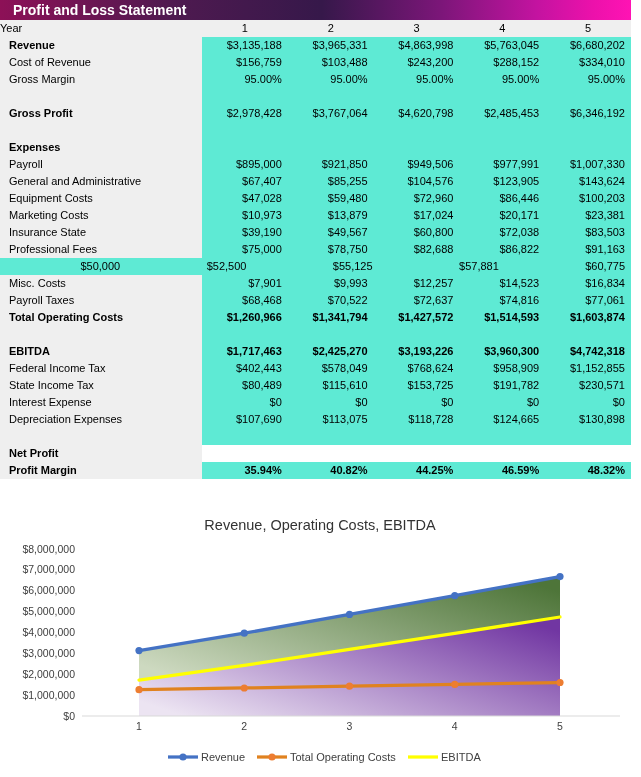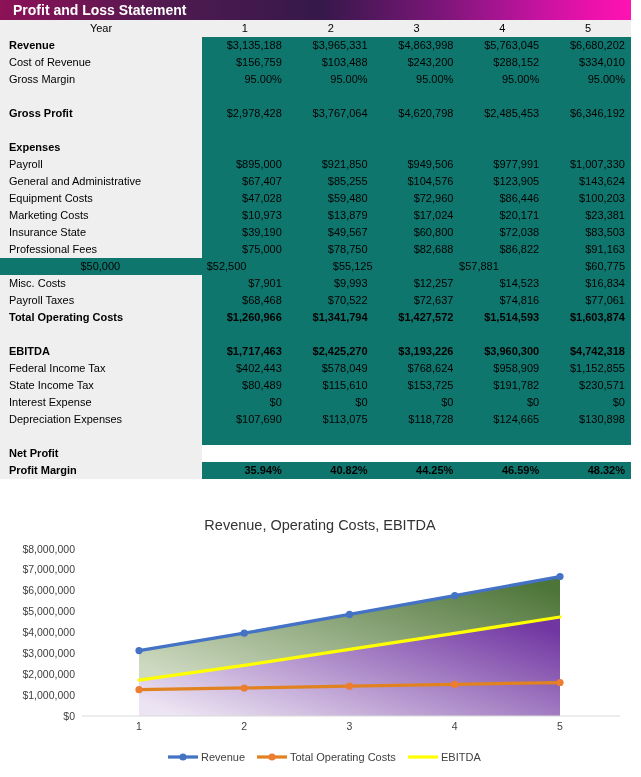--- a/index.html
+++ b/index.html
@@ -10,23 +10,23 @@
   .accent-strip{position:absolute;left:0;top:8;width:2px;height:20px;background:#c54f9e;}
   .statement{position:absolute;top:8;left:10;width:631px;font-size:11px;}
   .stmt-header{
     height:20px;line-height:20px;padding-left:13px;
     color:#fff;font-weight:bold;font-size:14px;
     background:linear-gradient(90deg,#8d1157 0%,#4f1a50 27%,#36184a 51%,#7c1679 70%,#c313a0 85%,#ec11ab 94%,#ff13b4 100%);
   }
   .trow{display:flex;height:17px;line-height:17px;}
   .lcell{width:202px;background:#efefef;padding-left:9px;box-sizing:border-box;
          white-space:nowrap;overflow:hidden;}
-  .vals{flex:1;display:flex;background:#0f766e;}
+  .vals{flex:1;display:flex;background:#5eead4;}
   .vcell{flex:1;text-align:right;padding-right:6px;box-sizing:border-box;white-space:nowrap;}
-  .trow.year .lcell{text-align:center;padding-left:0;}
+  .trow.year .lcell{text-align:left;padding-left:0;}
   .trow.year .vals{background:#efefef;}
   .trow.year .vcell{text-align:center;padding-right:0;}
   .b{font-weight:bold;}
   .chart-section{position:absolute;top:505px;left:0;width:641px;height:272px;}
   #chart-svg{width:641px;height:272px;display:block;}
   .ctitle{font-family:"Liberation Sans",sans-serif;font-size:14.5px;fill:#333333;}
   .tick{font-family:"Liberation Sans",sans-serif;font-size:10.5px;fill:#404040;}
   .legend-text{font-family:"Liberation Sans",sans-serif;font-size:11px;fill:#404040;}
 </style>
 </head>

